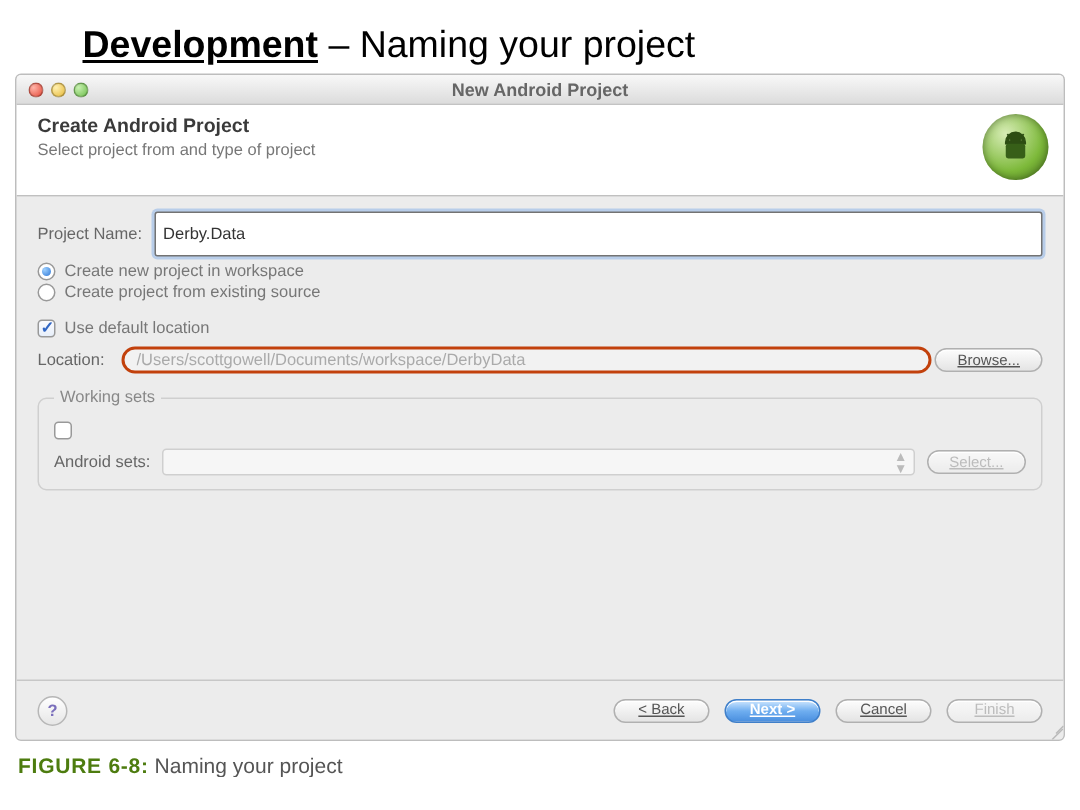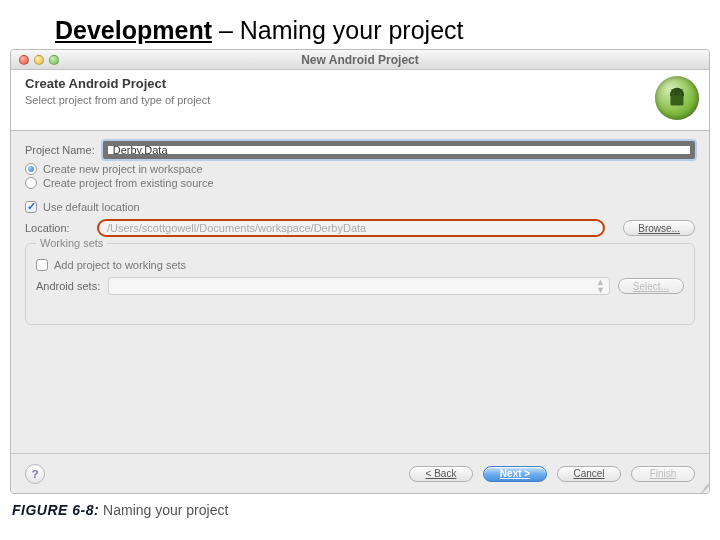--- a/index.html
+++ b/index.html
@@ -72,22 +72,22 @@
   }
   .android-icon svg{width:26px;height:26px;}
   .body {
     padding: 10px 14px 0 14px;
     filter: blur(0.4px);
   }
   .row { display:flex; align-items:center; gap:8px; margin-bottom:4px; }
   .lbl { color:#666; }
   .text-input {
     flex:1;
-    height:18px;
-    border:5px solid #737373;
+    height:30px;
+    border:1px solid #737373;
     border-radius:2px;
     padding:0 5px;
     font-size:11px;
     background:#fff;
     color:#333;
     box-shadow: 0 0 0 2px rgba(90,150,230,.35);
   }
   .radio, .check {
     width:12px;height:12px;border-radius:50%;
     border:1px solid #999;background:#fff;display:inline-block;
@@ -96,42 +96,42 @@
   .check{border-radius:3px;}
   .radio.selected::after{
     content:"";position:absolute;inset:2px;border-radius:50%;
     background:radial-gradient(circle at 30% 30%,#9ed0ff,#2f78d6);
   }
   .check.checked{background:linear-gradient(#fbfbfe,#e7effa);}
   .check.checked::after{
     content:"✓";position:absolute;left:1px;top:-2px;font-size:11px;color:#3267c4;font-weight:700;
   }
   .option-row{display:flex;align-items:center;gap:6px;margin:2px 0;color:#777;}
-  .location-row{display:flex;align-items:center;gap:18px;margin-top:6px;}
+  .location-row{display:flex;align-items:center;gap:2px;margin-top:6px;}
   .location-input{
     flex:1;height:18px;border:2px solid #c2410c;border-radius:9px;
     padding:0 8px;font-size:11px;background:#f2f2f2;color:#aaa;
   }
   .aqua-btn{
     height:16px;border:1px solid #b0b0b0;border-radius:10px;
     background:linear-gradient(#fdfdfd,#e4e4e4);
     padding:0 14px;font-size:10px;color:#555;cursor:default;
     box-shadow:0 1px 0 #fff inset;
     display:inline-flex;align-items:center;justify-content:center;gap:4px;
     min-width:64px;
     text-decoration:underline;
   }
   .aqua-btn.primary{
     background:linear-gradient(#cfe7ff,#6faef0 50%,#4a8fdf);
     border-color:#3f7fc9;color:#fff;font-weight:600;
   }
   .aqua-btn.dim{color:#bcbcbc;background:linear-gradient(#f8f8f8,#ececec);}
   fieldset.group{
     border:1px solid #cfcfcf;border-radius:6px;
-    padding:8px 10px 25px 10px;
+    margin-top:10px;padding:8px 10px 5px 10px;
   }
   fieldset.group legend{padding:0 4px;color:#888;font-size:11px;}
   .ws-select{
     flex:1;height:18px;border:1px solid #cfcfcf;border-radius:3px;
     background:#f6f6f6;display:flex;align-items:center;justify-content:flex-end;padding-right:4px;color:#bbb;
   }
   .ws-select .arrows{font-size:9px;line-height:8px;display:flex;flex-direction:column;}
   .footer{
     position:absolute;left:0;right:0;bottom:0;height:40px;
     border-top:1px solid #c7c7c7;background:#ececec;
@@ -150,21 +150,21 @@
   }
   .resize::before,.resize::after{
     content:"";position:absolute;background:#b9b9b9;height:1px;width:10px;transform:rotate(-45deg);
   }
   .resize::before{bottom:3px;right:-1px;}
   .resize::after{bottom:6px;right:-1px;width:7px;}
   .caption{
     padding:8px 12px 0 12px;font-size:14px;color:#555;
     filter: blur(0.3px);
   }
-  .caption b{color:#0f172a;letter-spacing:.5px;font-style:italic;}
+  .caption b{color:#4d7c0f;letter-spacing:.5px;}
 </style>
 </head>
 <body>
 
 <div class="slide-title">
   <span class="u">Development</span><span class="rest"> – Naming your project</span>
 </div>
 
 <div class="window">
   <div class="titlebar">
@@ -214,21 +214,20 @@
     <div class="location-row">
       <span class="lbl" style="min-width:54px">Location:</span>
       <input class="location-input" disabled="" value="/Users/scottgowell/Documents/workspace/DerbyData" style="">
       <button class="aqua-btn">Browse...</button>
     </div>
 
     <fieldset class="group">
       <legend>Working sets</legend>
       <div class="option-row">
         <span class="check"></span>
-        <span>Add project to working sets</span>
       </div>
       <div class="row" style="margin-top:6px">
         <span class="lbl">Android sets:</span>
         <div class="ws-select">
           <span class="arrows">
               <span>▲</span>
               <span>▼</span>
             </span>
         </div>
         <button class="aqua-btn dim">Select...</button>

